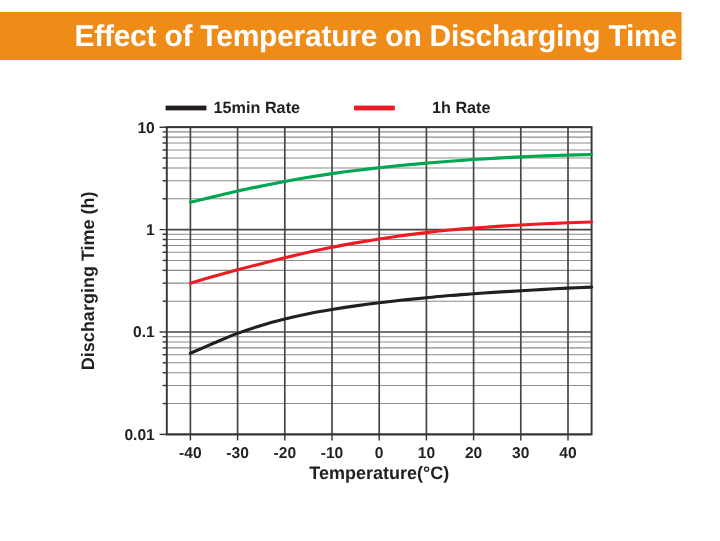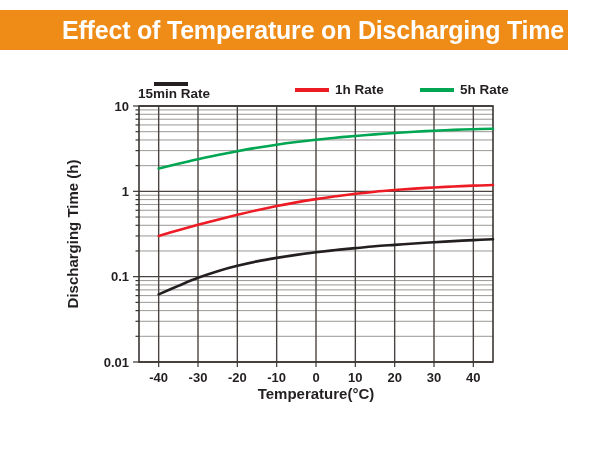--- a/index.html
+++ b/index.html
@@ -72,31 +72,27 @@
 </head>
 <body>
 
 <div id="title-bar">
   <span id="title-text">Effect of Temperature on Discharging Time</span>
 </div>
 
 <div id="chart-wrap">
 
   <div id="legend">
-    <div class="legend-item" style="left:0px;top:0px;flex-direction:column;">
+    <div class="legend-item" style="left:0px;top:0px;">
       <span class="legend-swatch" style="background:#231f20;"></span>
       <span class="legend-label">15min Rate</span>
     </div>
-    <div class="legend-item" style="left:157px;top:0px;">
+    <div class="legend-item" style="left:157px;top:0px;gap:25px;">
       <span class="legend-swatch" style="background:#ed1c24;"></span>
       <span class="legend-label">1h Rate</span>
-    </div>
-    <div class="legend-item" style="left:282px;top:0px;">
-      <span class="legend-swatch" style="background:#00a651;"></span>
-      <span class="legend-label">5h Rate</span>
     </div>
   </div>
 
   <svg id="plot-svg" width="600" height="401">
     <g id="grid-minor">
         <line x1="139" y1="286.3121070366736" x2="493" y2="286.3121070366736" stroke="#8e8b88" stroke-width="0.9"></line>
         <line x1="139" y1="271.2856529305888" x2="493" y2="271.2856529305888" stroke="#8e8b88" stroke-width="0.9"></line>
         <line x1="139" y1="260.6242140733472" x2="493" y2="260.6242140733472" stroke="#8e8b88" stroke-width="0.9"></line>
         <line x1="139" y1="252.35455962999308" x2="493" y2="252.35455962999308" stroke="#8e8b88" stroke-width="0.9"></line>
         <line x1="139" y1="245.5977599672624" x2="493" y2="245.5977599672624" stroke="#8e8b88" stroke-width="0.9"></line>

